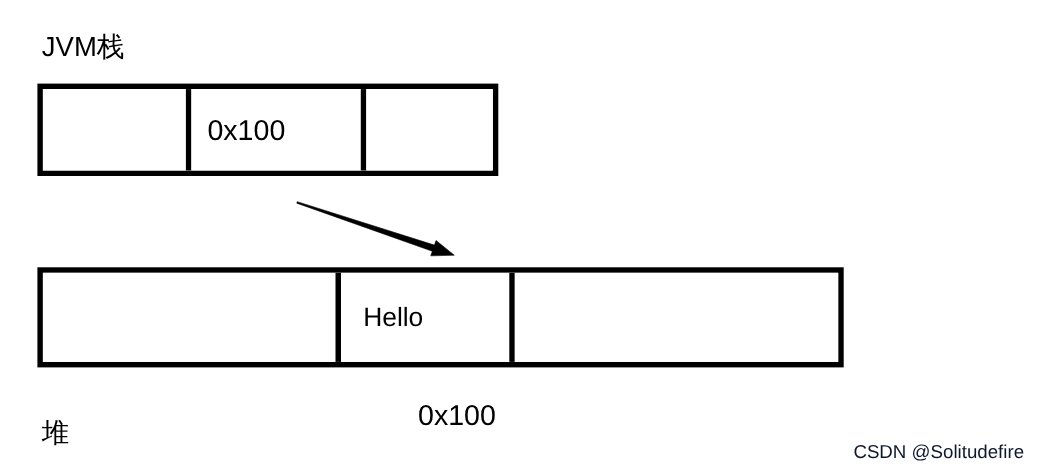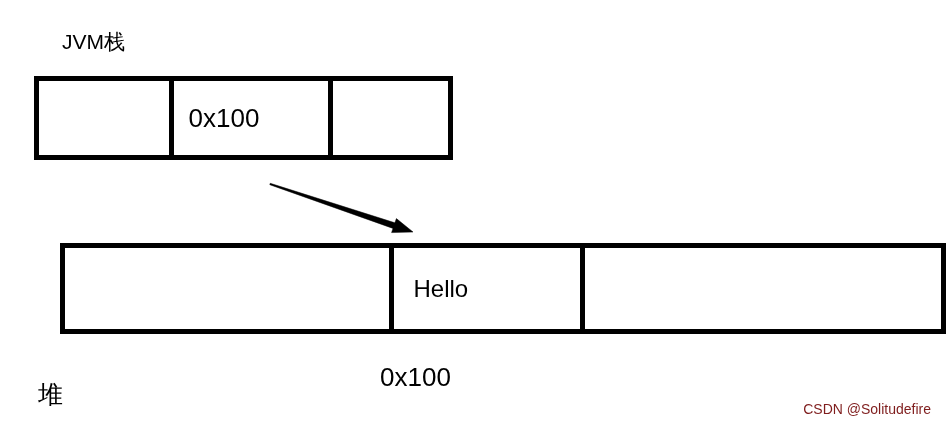--- a/index.html
+++ b/index.html
@@ -18,22 +18,21 @@
   }
   .label {
     position: absolute;
     color: #000000;
     white-space: nowrap;
     line-height: 1.1;
   }
   .stack-label {
     left: 38px;
     top: 30px;
-    font-size: 21px;
-    margin-left: 24px;
+    font-size: 25px;
   }
   .var-label {
     left: 183px;
     top: 40px;
     font-size: 25px;
   }
   .heap-label {
     left: 38px;
     top: 381px;
     font-size: 25px;
@@ -52,23 +51,22 @@
   }
   .stack-table {
     left: 34px;
     top: 76px;
     width: 419px;
     height: 84px;
   }
   .heap-table {
     left: 34px;
     top: 243px;
-    width: 886px;
+    width: 733px;
     height: 91px;
-    margin-left: 26px;
   }
   .cell {
     box-sizing: border-box;
     display: flex;
     align-items: center;
     background: #ffffff;
   }
   .cell:not(:last-child) {
     border-right: 5px solid #000000;
   }
@@ -92,22 +90,22 @@
     left: 0;
     top: 0;
     width: 946px;
     height: 431px;
     pointer-events: none;
   }
   .watermark {
     position: absolute;
     right: 15px;
     top: 401px;
-    font-size: 14px;
-    color: #7f1d1d;
+    font-size: 17px;
+    color: #0f172a;
     white-space: nowrap;
   }
 </style>
 </head>
 <body>
 
 <div class="canvas">
 
   <div class="label stack-label">JVM栈</div>
 

